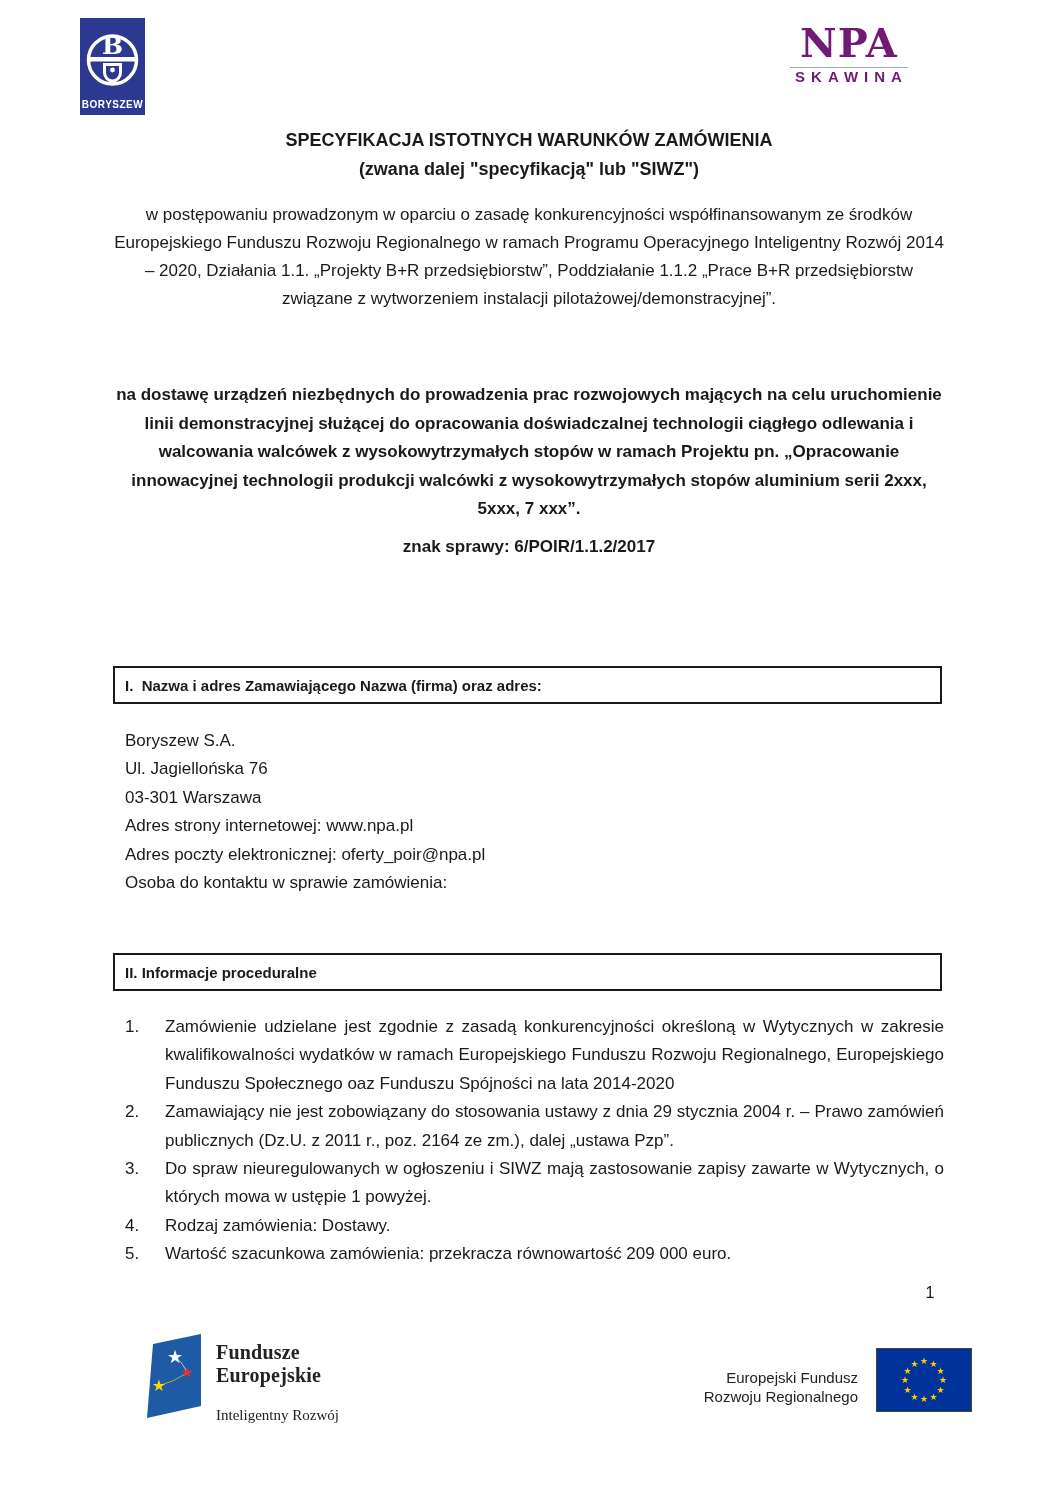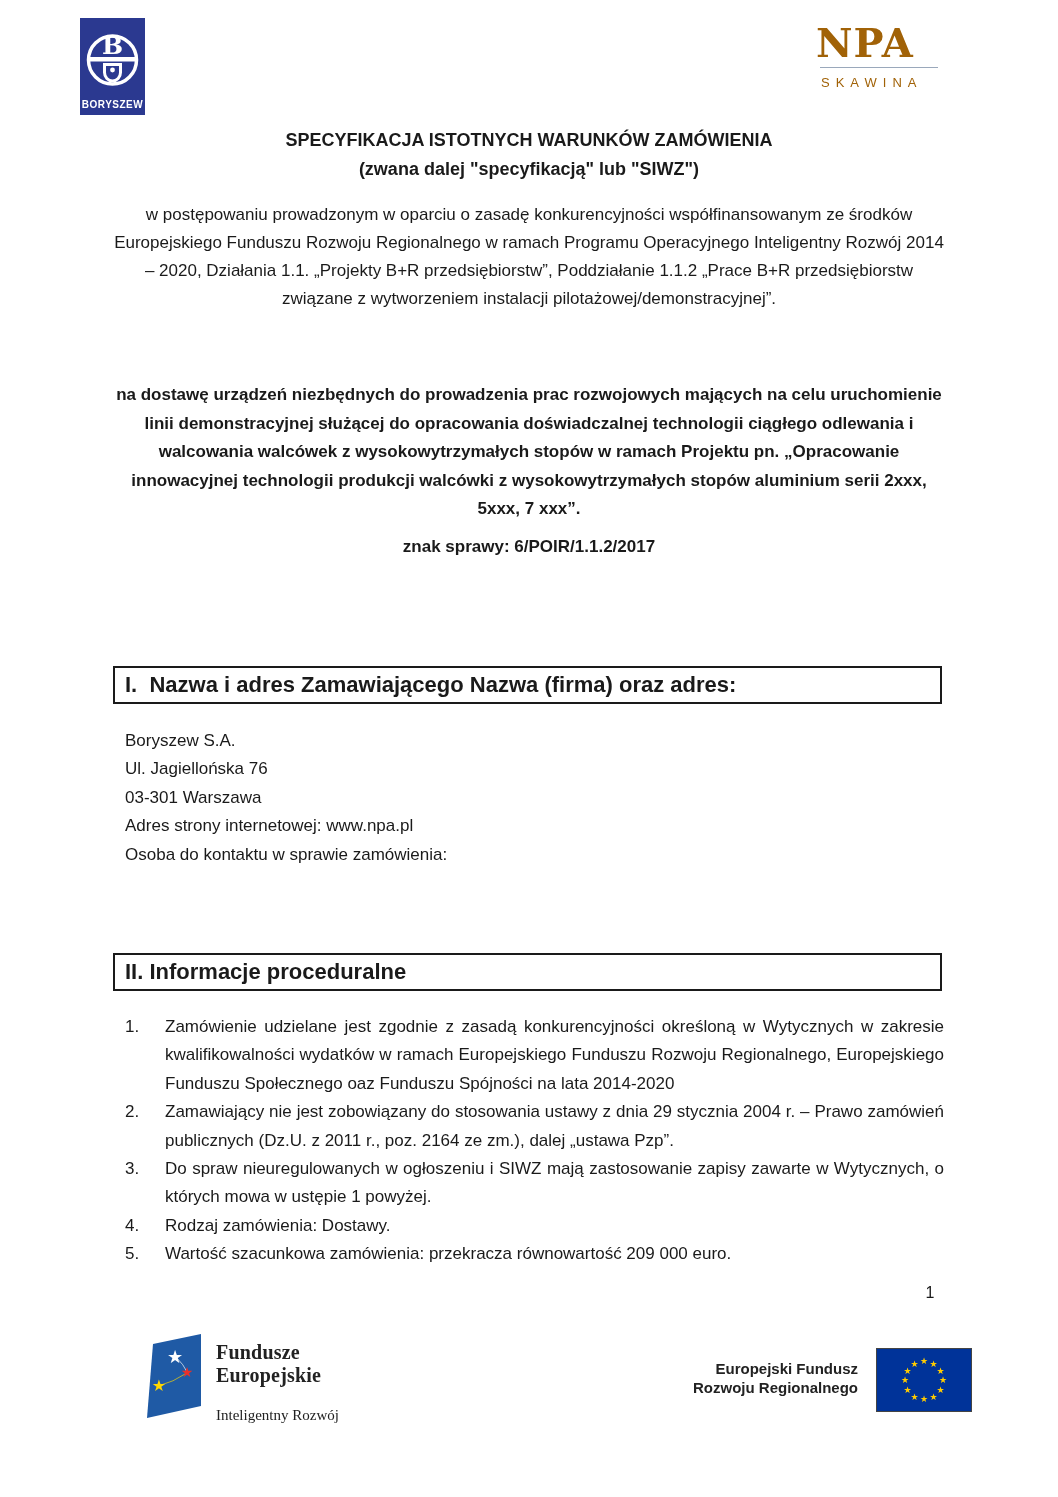--- a/index.html
+++ b/index.html
@@ -5,55 +5,55 @@
   html,body{margin:0;padding:0;}
   body{
     width:1058px;height:1497px;position:relative;background:#ffffff;
     font-family:"Liberation Sans", sans-serif;color:#1a1a1a;
     -webkit-font-smoothing:antialiased;overflow:hidden;
   }
   .abs{position:absolute;}
 
   
   .boryszew{left:80px;top:18px;width:65px;height:97px;}
-  .npa{left:816px;top:22px;width:126px;text-align:left;color:#a16207;}
+  .npa{left:786px;top:22px;width:126px;text-align:center;color:#701a75;}
   .npa-title{font-family:"DejaVu Serif", serif;font-weight:bold;font-size:40px;line-height:42px;letter-spacing:1px;}
   .npa-rule{height:1px;background:#9aa8bb;margin:3px 4px 0 4px;}
-  .npa-sub{font-size:13px;font-weight:normal;letter-spacing:6px;margin-top:7px;padding-left:5px;}
+  .npa-sub{font-size:15px;font-weight:bold;letter-spacing:6px;padding-left:5px;}
 
   
   .doc-title{left:114px;top:126px;width:830px;text-align:center;font-weight:bold;font-size:18px;line-height:29px;}
   .intro{left:114px;top:201px;width:830px;text-align:center;font-size:17px;line-height:28px;}
   .subject{left:114px;top:381px;width:830px;text-align:center;font-size:17px;line-height:28.5px;font-weight:bold;}
   .case-number{left:114px;top:537px;width:830px;text-align:center;font-size:17px;font-weight:bold;}
 
   
   .sec-box{left:113px;width:829px;height:38px;box-sizing:border-box;border:2px solid #1a1a1a;
-           display:flex;align-items:center;padding:0 10px;font-weight:bold;font-size:22px;white-space:pre-wrap;}
+           display:flex;align-items:center;padding:0 10px;font-weight:bold;font-size:15px;white-space:pre-wrap;}
   .sec1{top:666px;}
   .sec2{top:953px;}
 
   .address{left:125px;top:727px;width:818px;font-size:17px;line-height:28.4px;}
 
   .proc-list{left:125px;top:1013px;width:819px;font-size:17px;line-height:28.4px;}
   .proc-item{display:flex;}
   .proc-num{width:40px;flex:0 0 40px;}
   .proc-text{flex:1;text-align:justify;}
 
   .page-number{left:918px;top:1284px;width:24px;font-size:16px;text-align:center;}
 
   
   .footer-fe{left:145px;top:1332px;display:flex;align-items:flex-start;gap:15px;color:#222222;}
   .fe-text{padding-top:9px;font-family:Liberation Serif, serif;}
   .fe-title{font-weight:bold;font-size:20px;line-height:23px;letter-spacing:0.2px;}
   .fe-sub{font-size:15px;margin-top:20px;}
   .footer-eu{left:686px;top:1348px;display:flex;align-items:flex-start;gap:18px;color:#222222;}
   .eu-text{width:172px;text-align:right;padding-top:3px;}
   .eu-title{font-weight:bold;font-size:23px;line-height:26px;}
-  .eu-sub{font-size:15px;font-weight:bold;line-height:19px;margin-top:8px;}
+  .eu-sub{font-size:15px;font-weight:normal;line-height:19px;margin-top:17px;}
 </style>
 </head>
 <body>
 
 <div class="abs boryszew">
   <svg width="65" height="97" viewBox="0 0 65 97">
     <rect x="0" y="0" width="65" height="97" fill="#2b3990"></rect>
     <circle cx="32.5" cy="42" r="24" fill="none" stroke="#ffffff" stroke-width="3.5"></circle>
     <rect x="7" y="39" width="51" height="4.5" fill="#ffffff"></rect>
     <text x="32.5" y="36" text-anchor="middle" font-family="DejaVu Serif, serif" font-weight="bold" font-size="25" fill="#ffffff">B</text>
@@ -82,20 +82,21 @@
 
 <div class="abs sec-box sec1">
   <span>I.  Nazwa i adres Zamawiającego Nazwa (firma) oraz adres:</span>
 </div>
 
 <div class="abs address">
   <div>Boryszew S.A.</div>
   <div>Ul. Jagiellońska 76</div>
   <div>03-301 Warszawa</div>
   <div>Adres strony internetowej: www.npa.pl</div>
+  <div>Adres poczty elektronicznej: oferty_poir@npa.pl</div>
   <div>Osoba do kontaktu w sprawie zamówienia:</div>
 </div>
 
 <div class="abs sec-box sec2">
   <span>II. Informacje proceduralne</span>
 </div>
 
 <div class="abs proc-list">
   <div class="proc-item">
     <div class="proc-num">1.</div>

